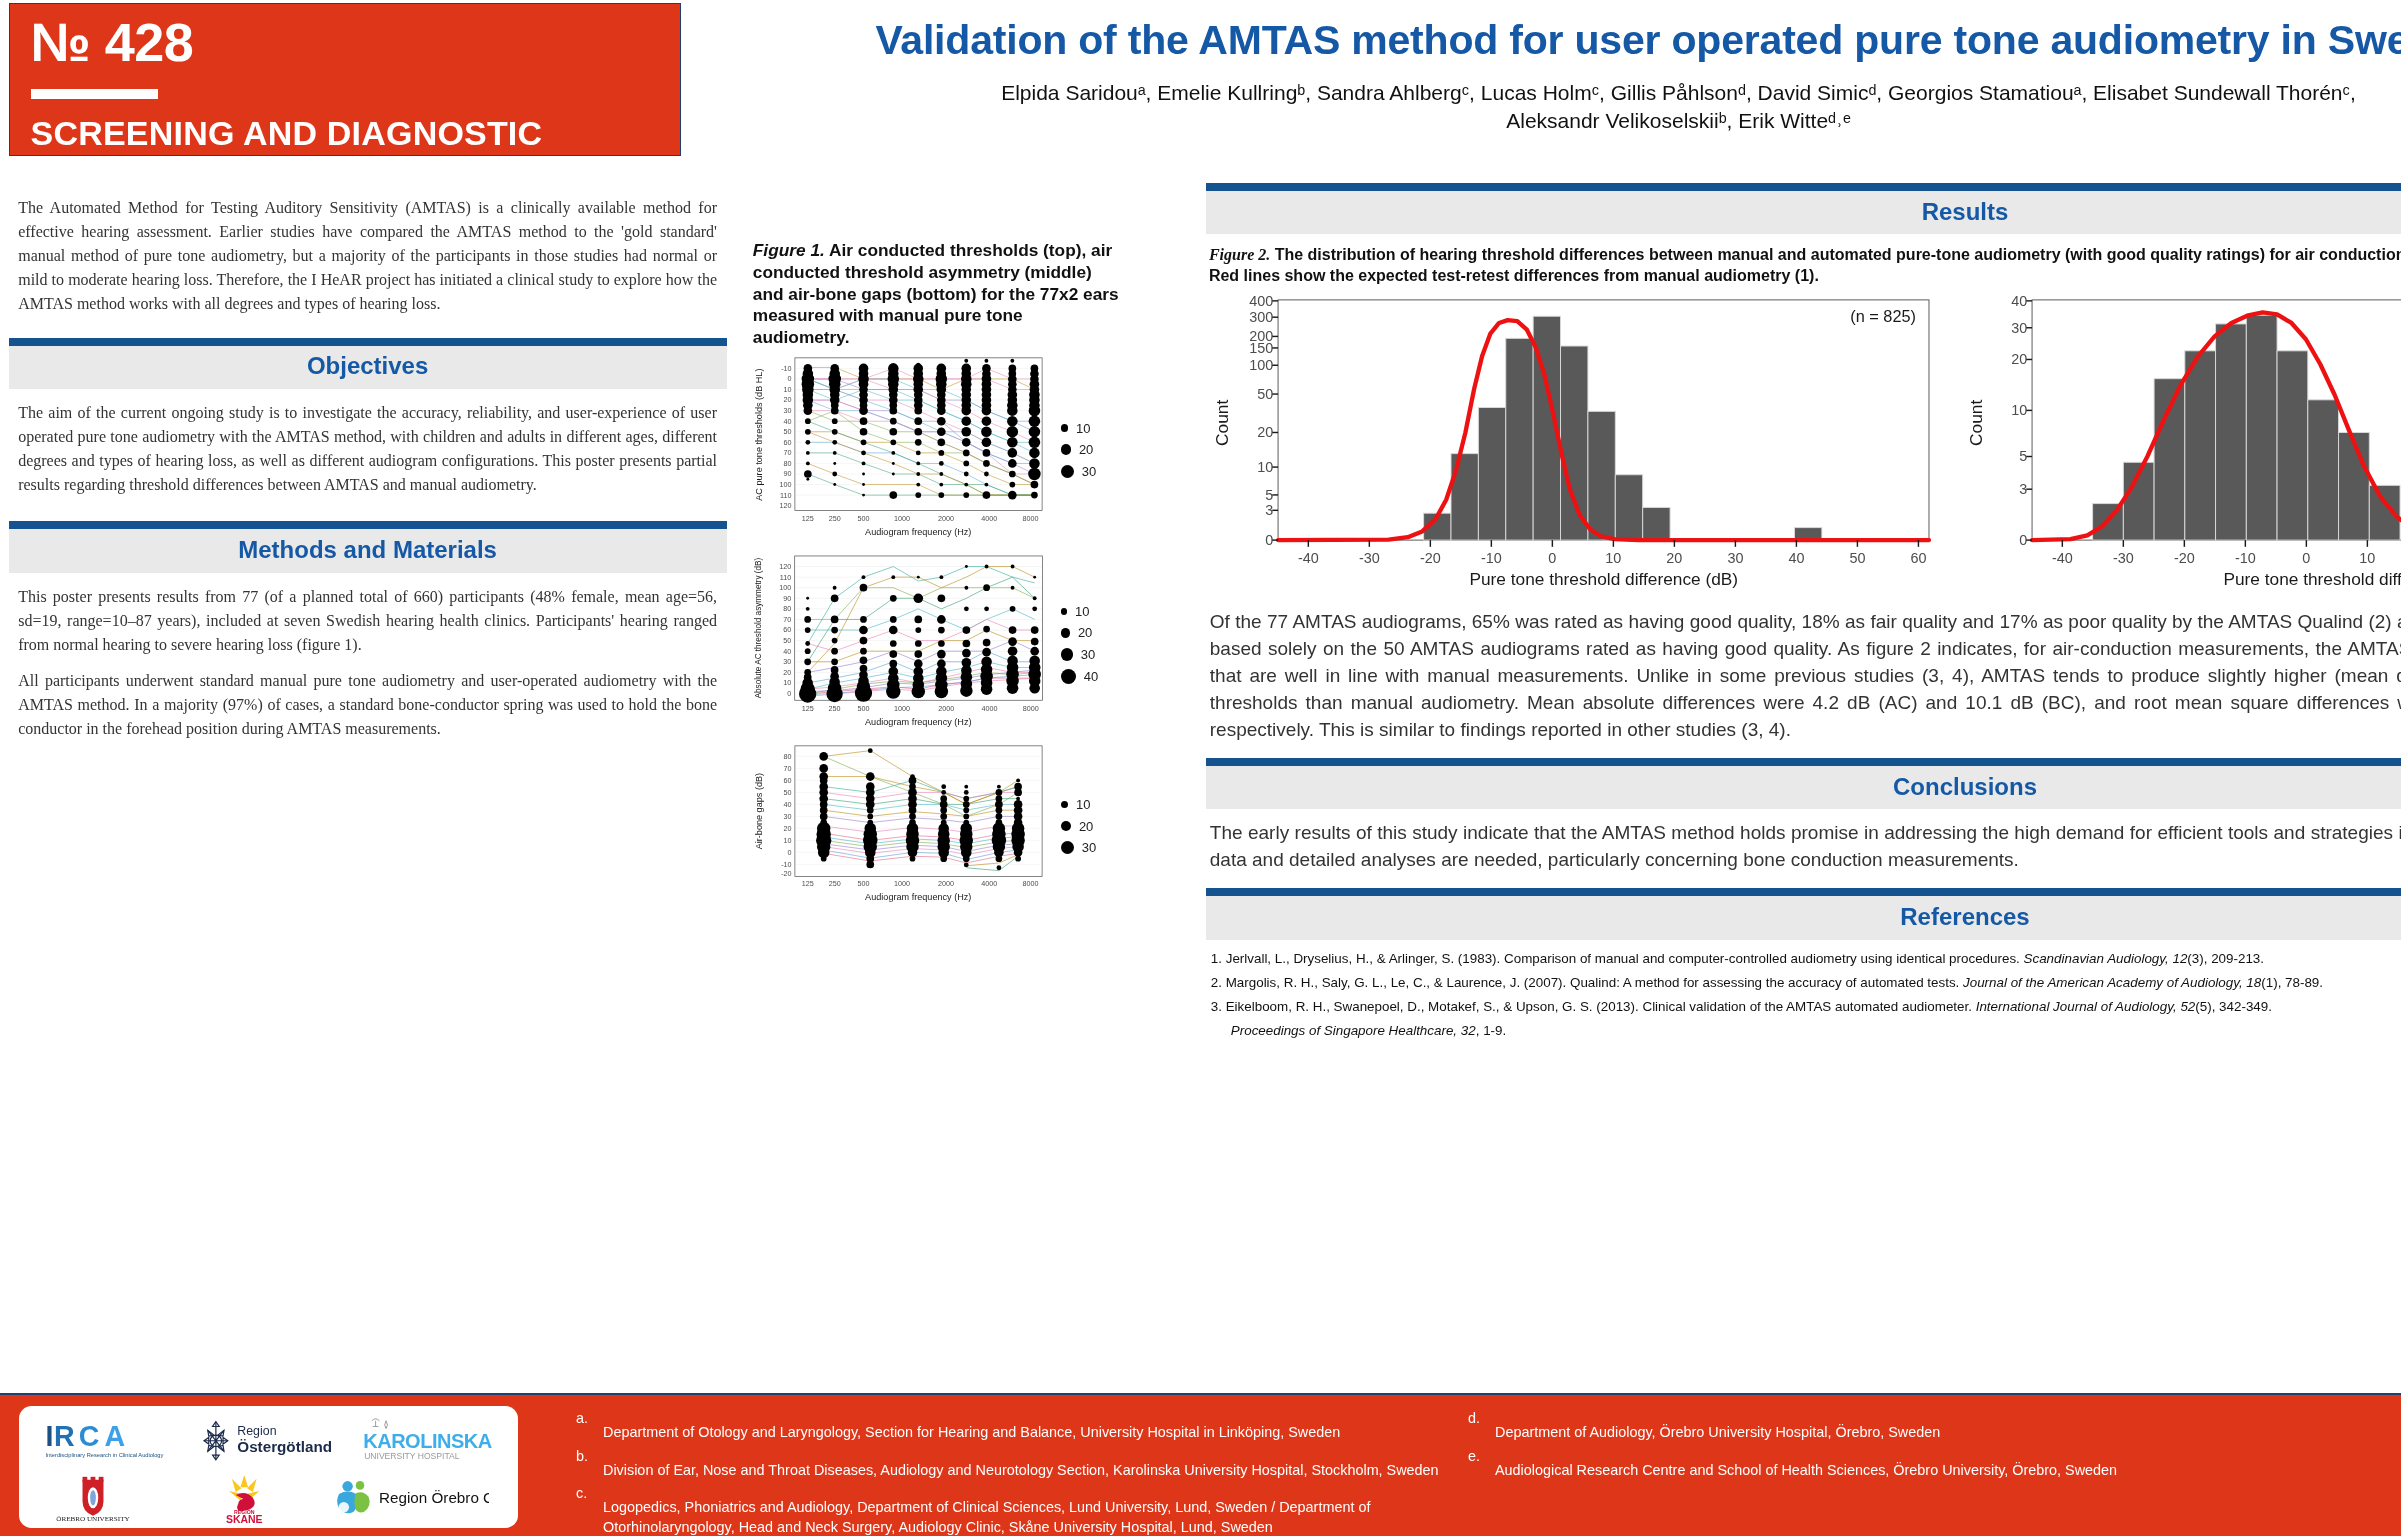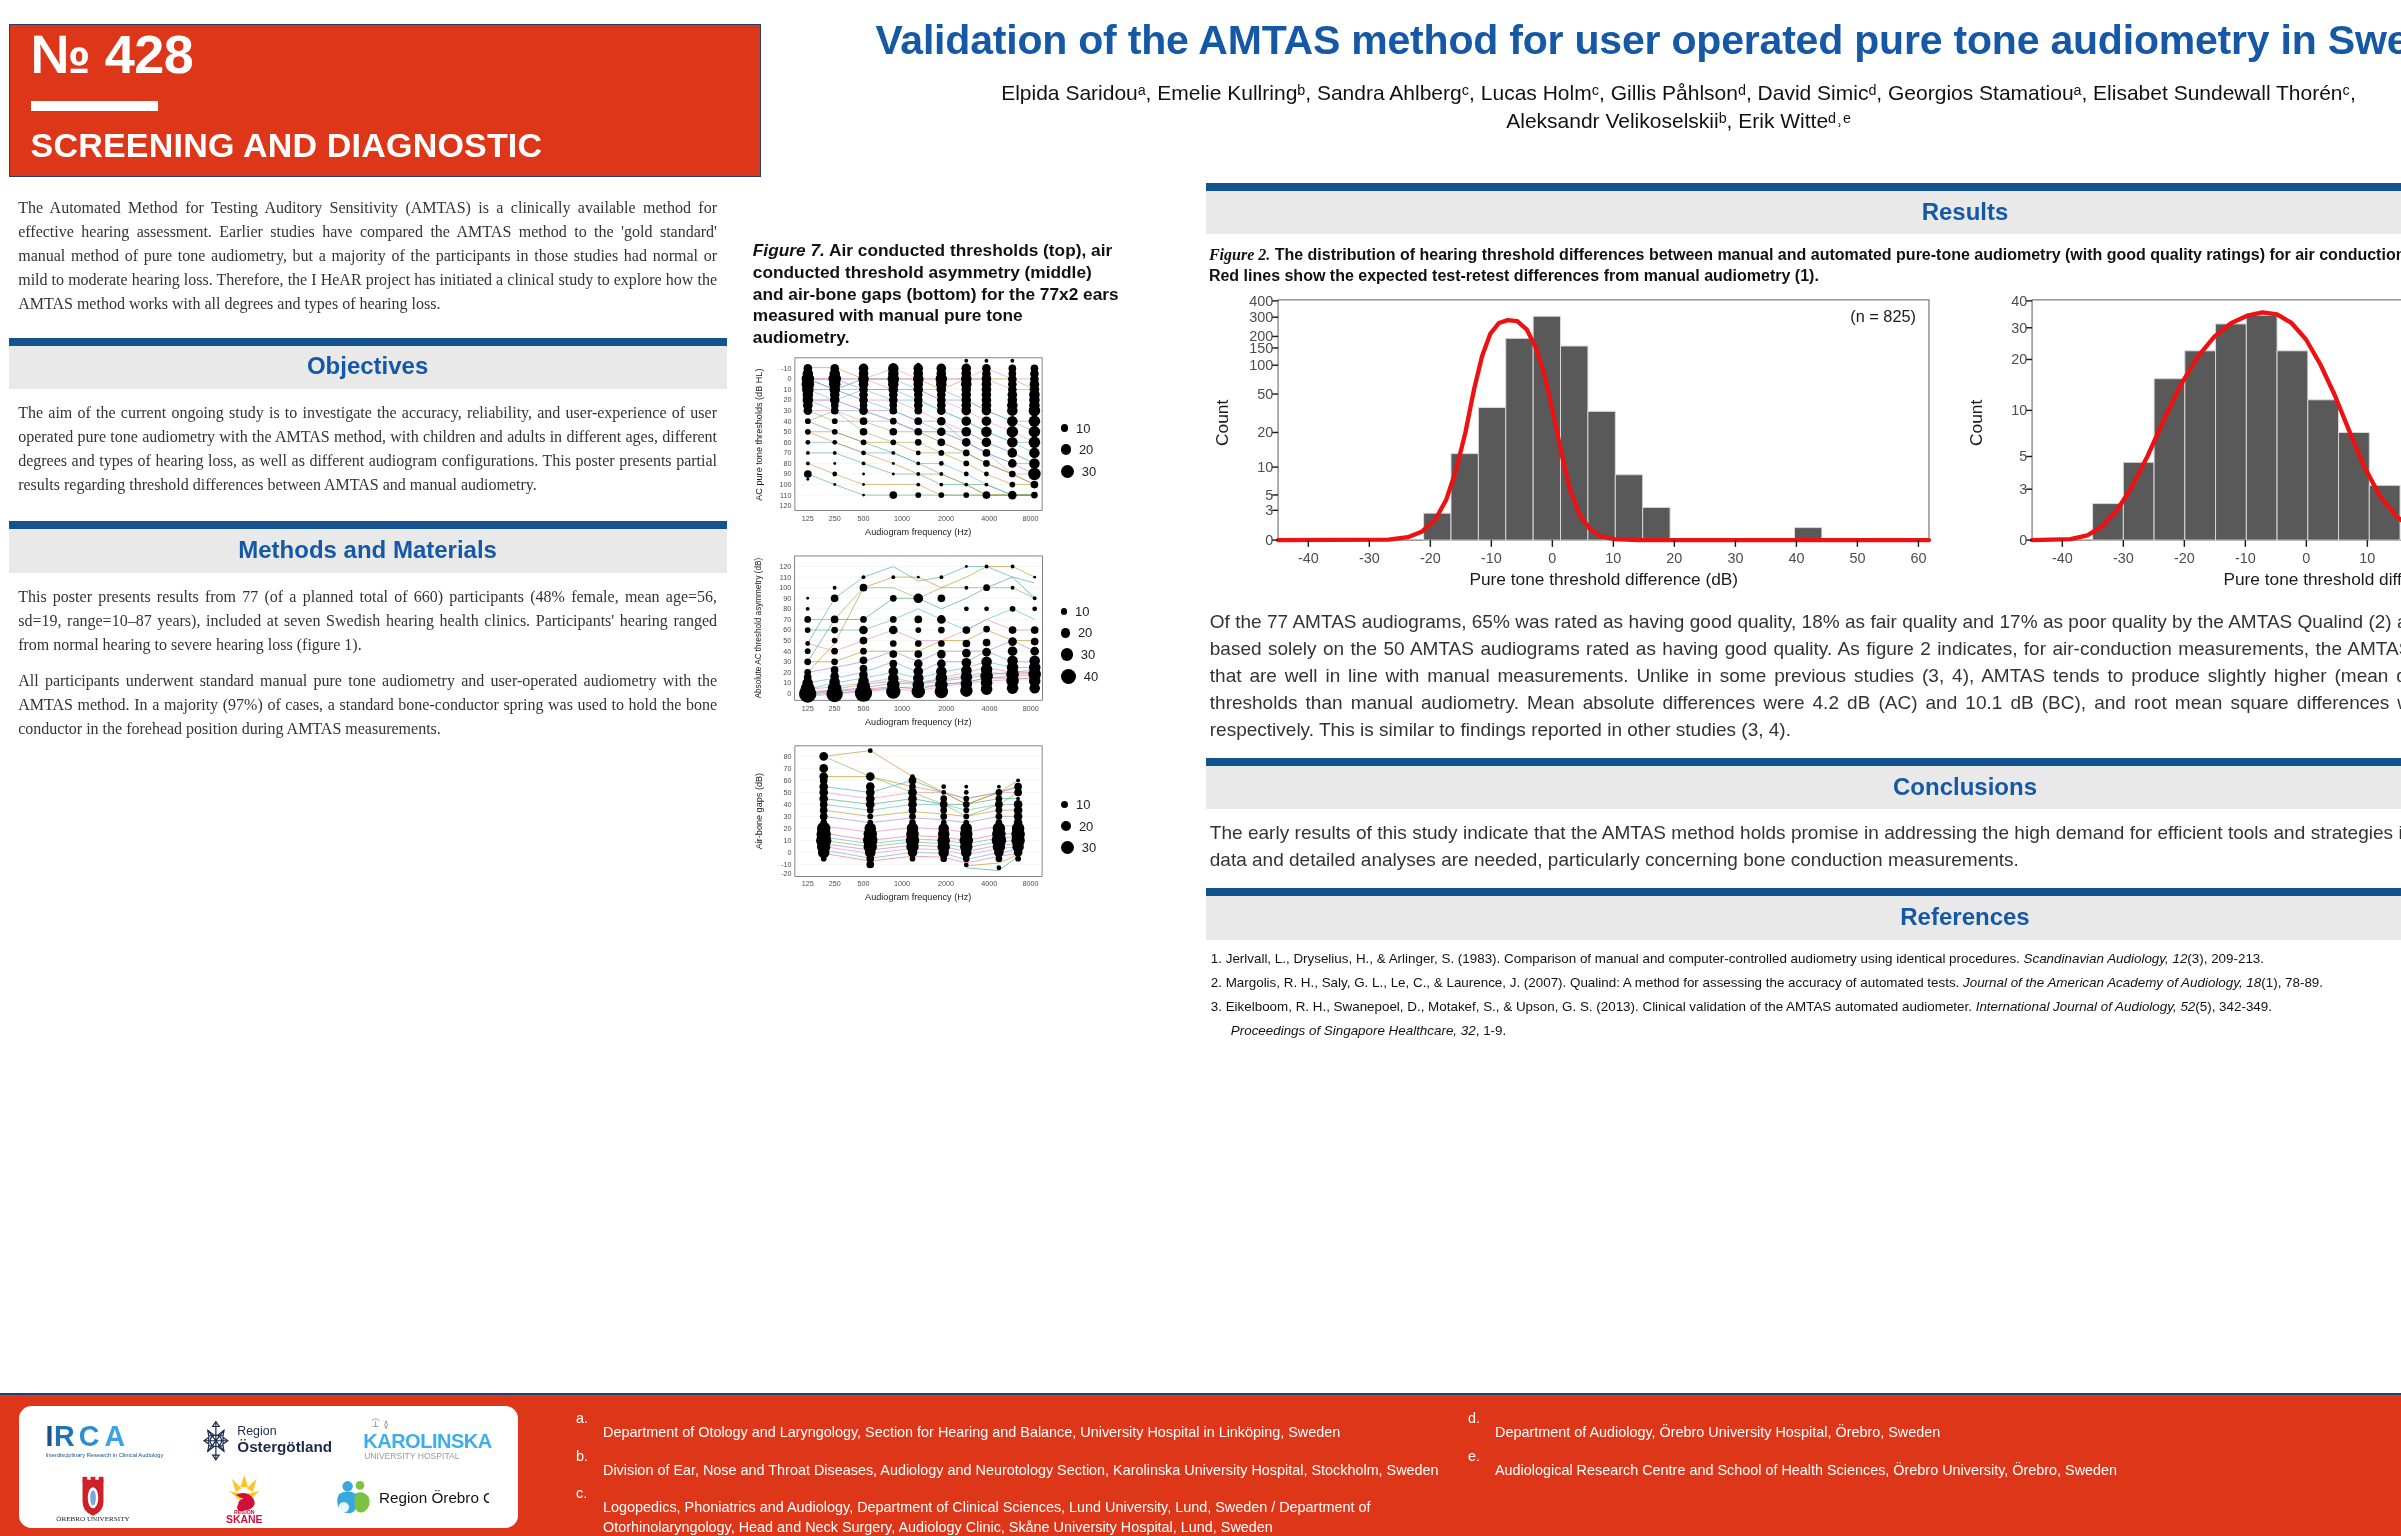--- a/index.html
+++ b/index.html
@@ -7,23 +7,23 @@
     width: 2732px; height: 1537px;
     background: #ffffff;
     font-family: "Liberation Sans", sans-serif;
     overflow: hidden;
   }
   .poster { position: relative; width: 2732px; height: 1537px; background:#fff; }
 
   
   .topbar { position:absolute; left:0; top:0; width:2732px; height:177px; }
   .numbox {
-    position:absolute; left:8.6px; top:2.9px; width:752px; height:153px;
+    position:absolute; left:8.6px; top:2.9px; width:672px; height:153px;
     background:#de3618; border:1.4px solid #1f3f73;
-    color:#fff; padding:2px 21px;margin-top:21px;
+    color:#fff; padding:11px 21px;
   }
   .num-label { font-size:54px; font-weight:700; letter-spacing:-0.5px; line-height:1.0; }
   .num-rule { width:127px; height:10.6px; background:#fff; margin:20px 0 14.4px 0; }
   .num-track { font-size:34px; font-weight:700; letter-spacing:0.2px; }
 
   .title-wrap {
     position:absolute; left:749px; top:8.6px; width:1859px; height:158px;
   }
   .poster-title {
     color:#1558a5; font-size:41px; font-weight:700; letter-spacing:-0.2px;
@@ -129,21 +129,21 @@
     <div class="para">The aim of the current ongoing study is to investigate the accuracy, reliability, and user-experience of user operated pure tone audiometry with the AMTAS method, with children and adults in different ages, different degrees and types of hearing loss, as well as different audiogram configurations. This poster presents partial results regarding threshold differences between AMTAS and manual audiometry.</div>
 
     <div style="height:24px"></div>
     <div class="secthead">Methods and Materials</div>
     <div class="para">This poster presents results from 77 (of a planned total of 660) participants (48% female, mean age=56, sd=19, range=10–87 years), included at seven Swedish hearing health clinics. Participants' hearing ranged from normal hearing to severe hearing loss (figure 1).</div>
     <div class="para">All participants underwent standard manual pure tone audiometry and user-operated audiometry with the AMTAS method. In a majority (97%) of cases, a standard bone-conductor spring was used to hold the bone conductor in the forehead position during AMTAS measurements.</div>
   </div>
 
   <div class="col2">
     <div class="figcap">
-      <i>Figure 7.</i><span> Air conducted thresholds (top), air conducted threshold asymmetry (middle) and air-bone gaps (bottom) for the 77x2 ears measured with manual pure tone audiometry.</span>
+      <i>Figure 1.</i><span> Air conducted thresholds (top), air conducted threshold asymmetry (middle) and air-bone gaps (bottom) for the 77x2 ears measured with manual pure tone audiometry.</span>
     </div>
 
     <div class="fig1-row">
       <div class="fig1-panel">
         <svg width="303" height="192" viewBox="0 0 630 400">
           <rect x="95" y="8" width="515" height="318" fill="#fff" stroke="#555" stroke-width="1.5"></rect>
           <g stroke="#ebebeb" stroke-width="1">
             <line x1="96" y1="30" x2="609" y2="30"></line>
               <line x1="96" y1="52" x2="609" y2="52"></line>
             <line x1="96" y1="74" x2="609" y2="74"></line>

